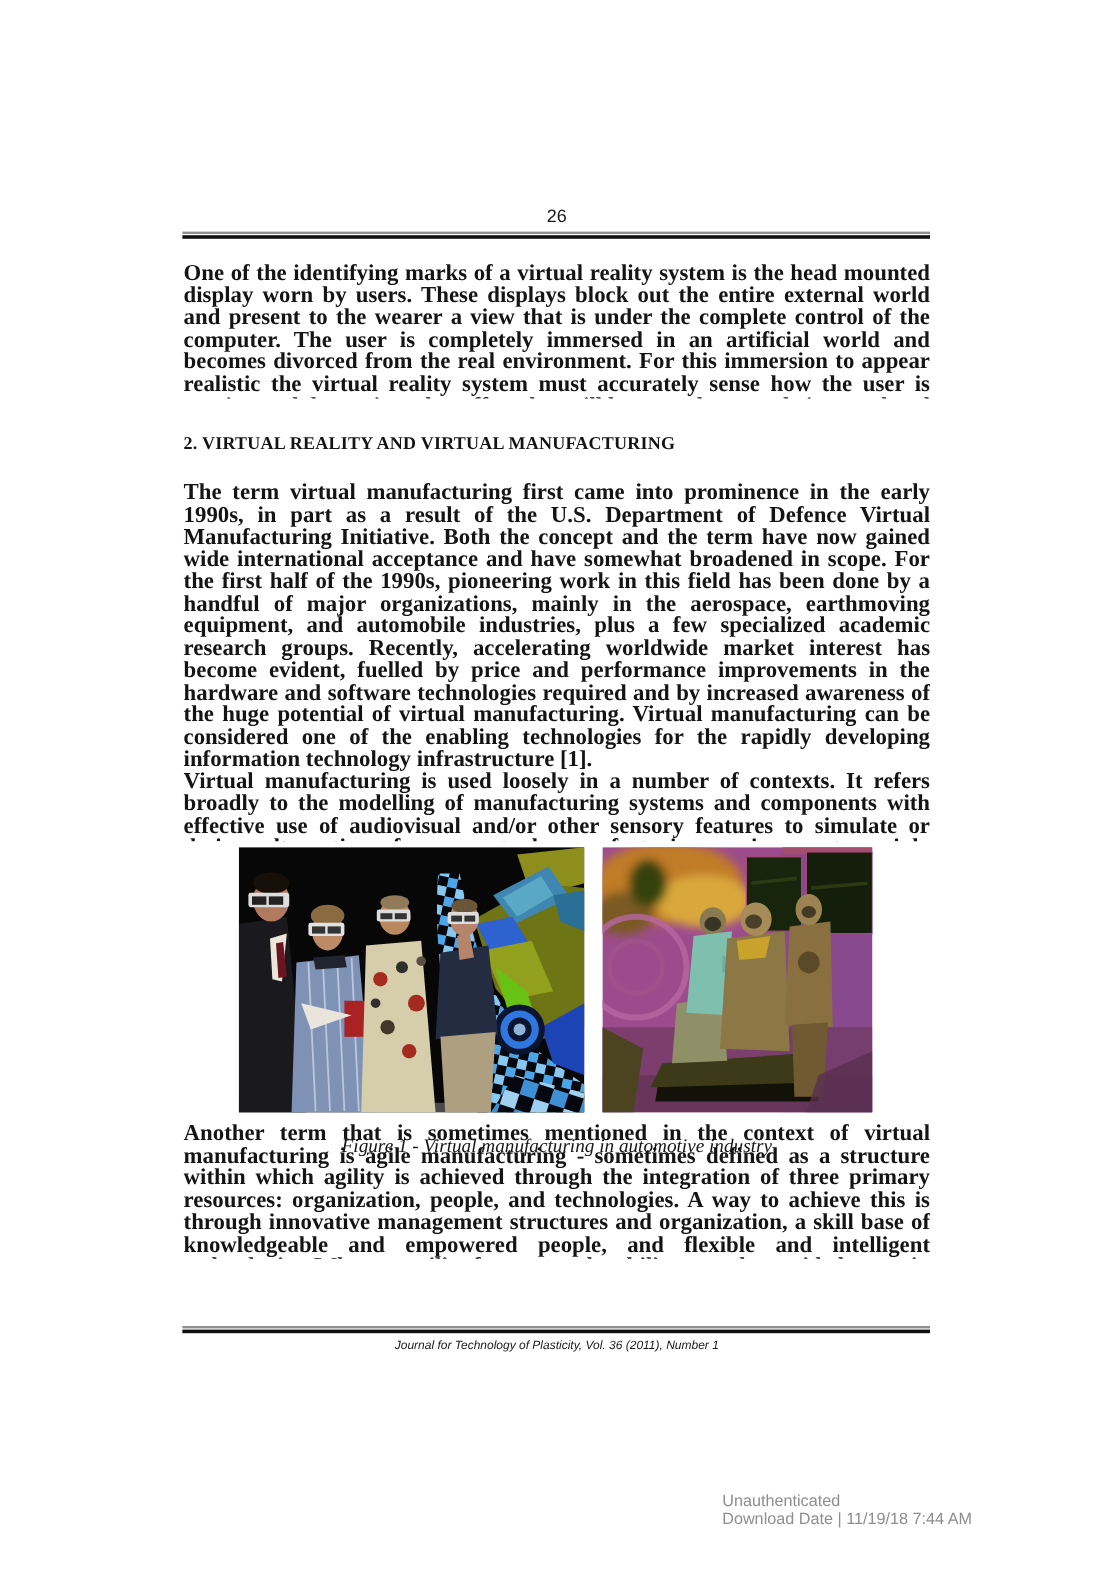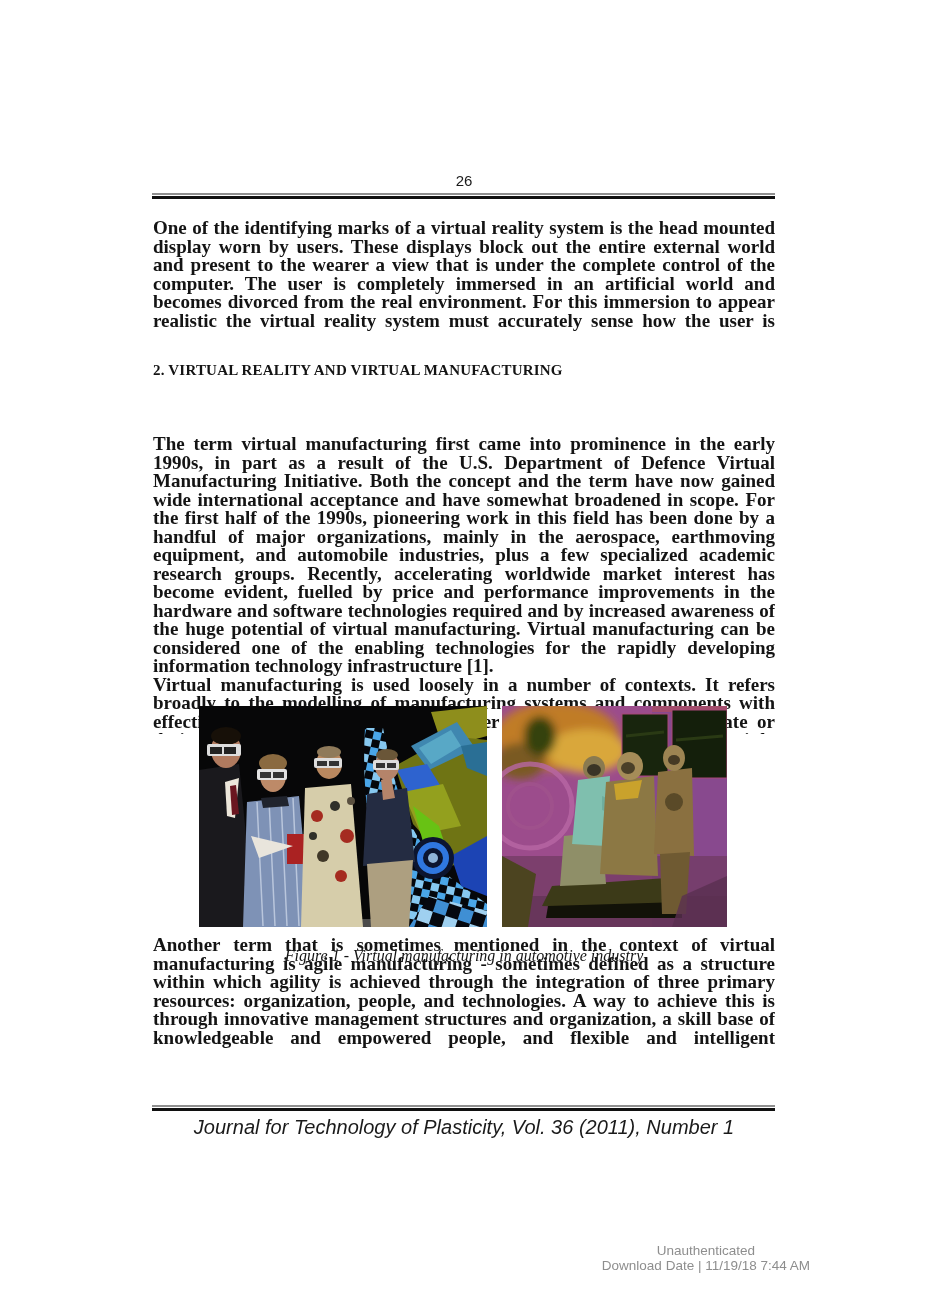--- a/index.html
+++ b/index.html
@@ -14,41 +14,41 @@
   .double-rule{position:absolute;left:152px;width:623px;}
   .double-rule .thin{height:2px;background:#8f8f8f;}
   .double-rule .thick{height:3px;background:#101010;margin-top:1px;}
   .header-rule{top:193px;}
   .footer-rule{top:1105px;}
   .body-par{
     position:absolute;left:153px;width:622px;margin:0;
     font-size:19px;line-height:18.5px;text-align:justify;overflow:hidden;font-weight:bold;
   }
   .par1{top:219px;height:113px;}
-  .par23{top:402px;height:299px;margin-top:33px;}
+  .par23{top:402px;height:299px;}
   .par23 p{margin:0;}
   .par4{top:936px;height:113px;}
   .section-heading{
     position:absolute;top:362px;left:153px;width:622px;margin:0;
     font-size:15px;font-weight:bold;letter-spacing:.2px;
   }
   .figure-wrap{position:absolute;top:706px;left:0;width:925px;height:221px;}
   .fig-img{position:absolute;top:0;display:block;}
   .fig-left{left:199px;width:288px;height:221px;}
   .fig-right{left:502px;width:225px;height:221px;}
   .figure-caption{
     position:absolute;top:947px;left:153px;width:622px;text-align:center;
     font-style:italic;font-size:16px;
   }
   .footer-text{
     position:absolute;top:1116px;left:153px;width:622px;text-align:center;
-    font-family:"Liberation Sans", sans-serif;font-style:italic;font-size:20px;color:#1a1a1a;
+    font-family:"Liberation Sans", sans-serif;font-style:italic;font-size:10px;color:#1a1a1a;
   }
   .watermark{
-    position:absolute;top:1244px;right:115px;text-align:center;
+    position:absolute;top:1244px;right:115px;text-align:left;
     font-family:"Liberation Sans", sans-serif;font-size:13.5px;line-height:14.5px;color:#8e8e8e;
   }
 </style>
 </head>
 <body>
 
 <div class="page">
 
   <div class="page-number">26</div>
 

